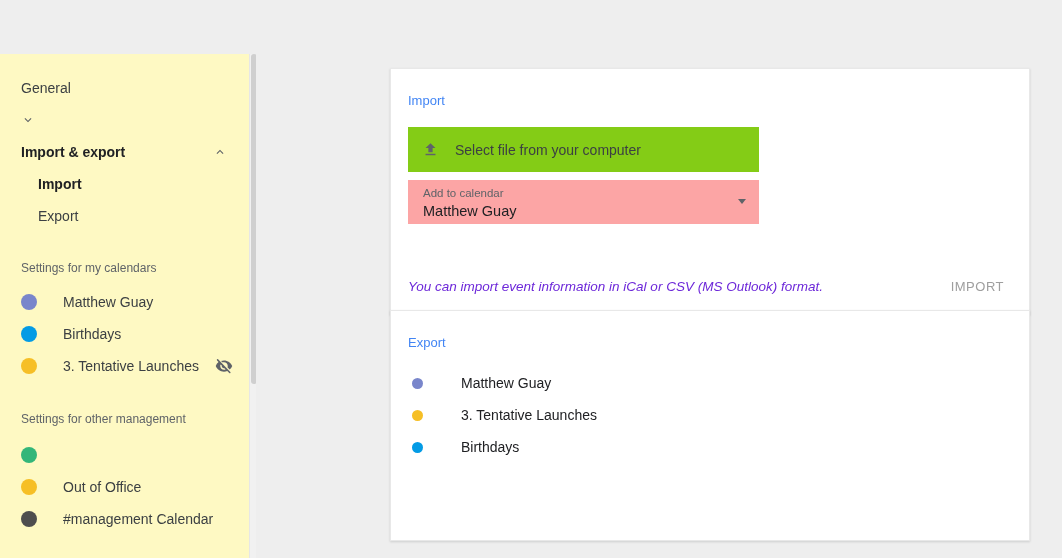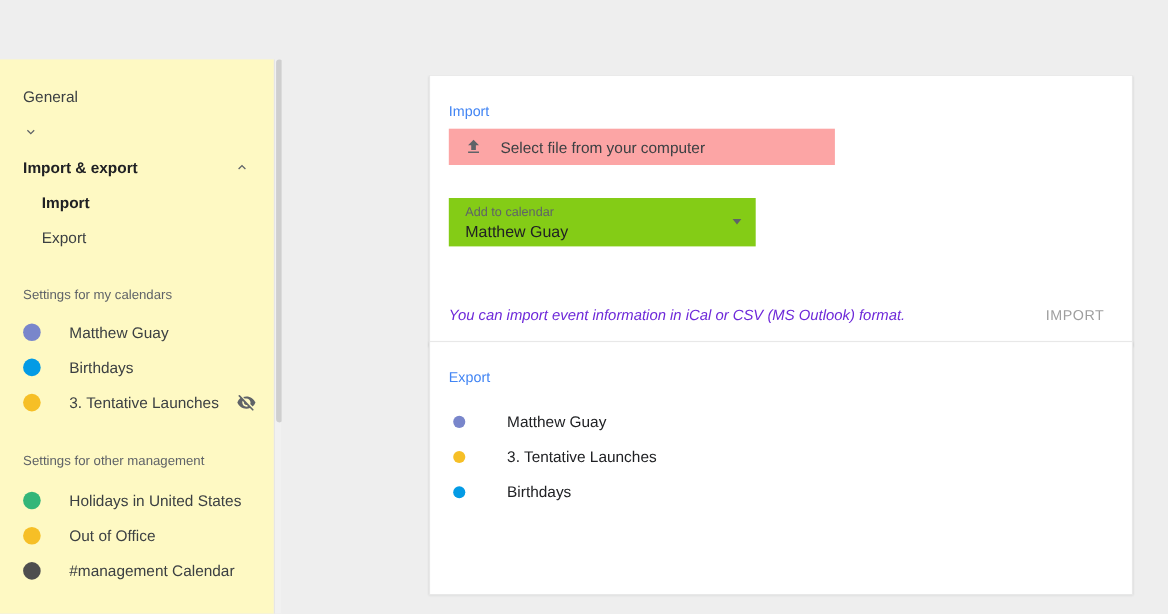--- a/index.html
+++ b/index.html
@@ -94,33 +94,33 @@
   }
   #card-import { top: 14px; height: 247px; }
   #card-export { top: 256px; height: 231px; }
 
   .card-title {
     font-size: 13px; color: #4285f4;
     padding: 24px 0 0 17px; font-weight: 400;
   }
 
   .file-row {
-    position: absolute; left: 17px; top: 48px;
-    width: 351px; height: 33px;
-    background: #fca5a5;
+    position: absolute; left: 17px; top: 58px;
+    width: 351px; height: 45px;
+    background: #84cc16;
     display: flex; align-items: center;
     padding-left: 14px; cursor: pointer;
   }
   .upload-icon { width: 17px; height: 17px; display: block; }
   .file-label { margin-left: 16px; font-size: 14px; color: #3c4043; }
 
   .select-row {
     position: absolute; left: 17px; top: 111px;
-    width: 279px; height: 44px;
-    background: #84cc16;
+    width: 351px; height: 44px;
+    background: #fca5a5;
     cursor: pointer;
     padding: 6px 0 0 15px;
   }
   .select-floating { font-size: 11.5px; color: #5f6368; line-height: 15px; }
   .select-value { font-size: 14.5px; color: #202124; line-height: 20px; }
   .select-arrow {
     position: absolute; right: 13px; top: 19px;
     width: 0; height: 0;
     border-left: 4.5px solid transparent;
     border-right: 4.5px solid transparent;
@@ -212,21 +212,20 @@
           </svg>
         </span>
       </div>
     </div>
 
     <div class="section-label" style="margin-top:27px">Settings for other management</div>
 
     <div style="margin-top:10px">
       <div class="cal-row">
         <span class="cal-dot" style="background:#33b679"></span>
-        <span class="cal-name">Holidays in United States</span>
       </div>
       <div class="cal-row">
         <span class="cal-dot" style="background:#f6bf26"></span>
         <span class="cal-name">Out of Office</span>
       </div>
       <div class="cal-row">
         <span class="cal-dot" style="background:#4e4e4e"></span>
         <span class="cal-name">#management Calendar</span>
       </div>
     </div>

